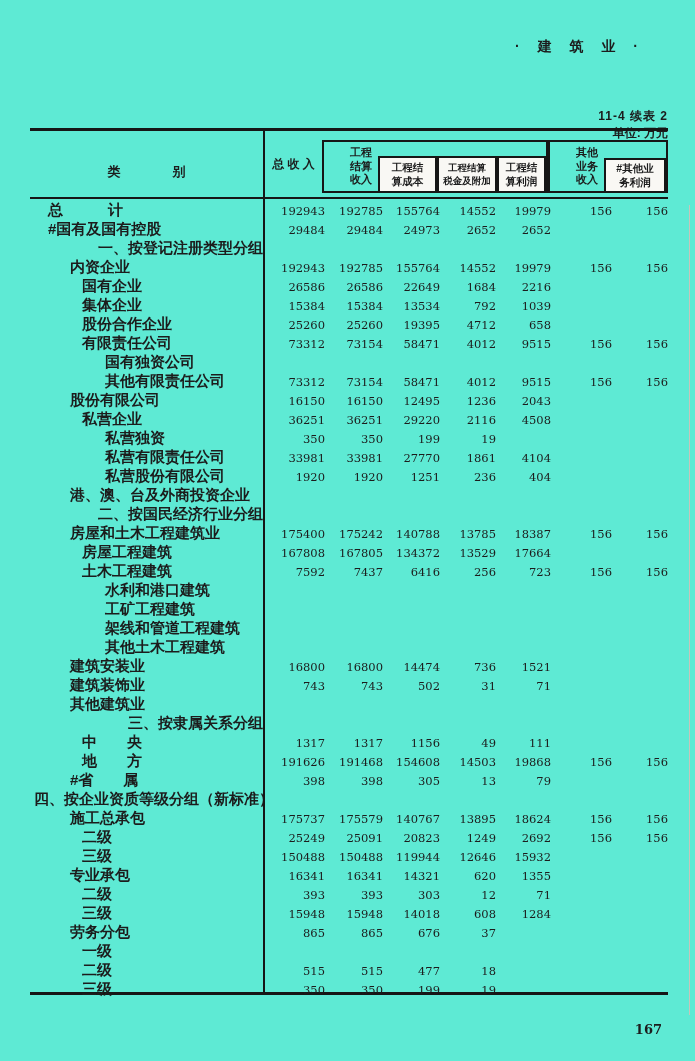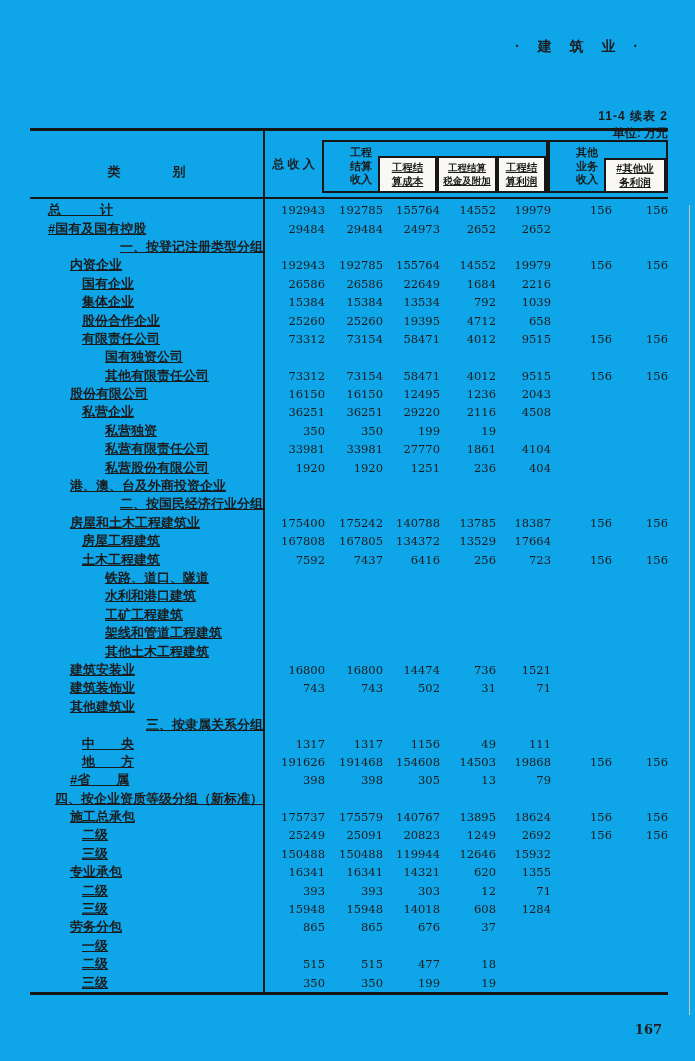--- a/index.html
+++ b/index.html
@@ -1,17 +1,17 @@
 <!DOCTYPE html>
 <html><head>
 <meta charset="utf-8">
 <style>
   html,body{margin:0;padding:0;}
   body{background:#e8e6e1;font-family:"Liberation Sans","DejaVu Sans",sans-serif;}
-  .page{position:relative;width:695px;height:1061px;background:#0ea5e9;color:#1c1c1c;overflow:hidden;}
+  .page{position:relative;width:695px;height:1061px;background:#5eead4;color:#1c1c1c;overflow:hidden;}
   .scan-edge{position:absolute;right:5px;top:205px;height:810px;width:1px;background:#c9c4ba;}
 
   .corner-title{position:absolute;top:38px;right:50px;font-size:14px;font-weight:700;letter-spacing:7px;color:#1c1c1c;}
   .meta-row{position:absolute;left:45px;right:27px;top:108px;display:flex;justify-content:space-between;align-items:flex-end;flex-direction:column;}
   .table-id{font-size:12px;font-weight:700;letter-spacing:1px;}
   .unit-label{font-size:12px;font-weight:700;}
 
   .stat-table{position:absolute;left:30px;top:128px;width:638px;height:867px;
     border-top:3px solid #161616;border-bottom:3px solid #161616;box-sizing:border-box;}
   .vline{position:absolute;left:233px;top:0;bottom:0;width:2px;background:#161616;}
@@ -21,29 +21,29 @@
     font-size:13px;font-weight:700;}
   .htotal{position:absolute;left:235px;top:0;width:57px;height:66px;display:flex;align-items:center;justify-content:center;
     font-size:12px;font-weight:700;white-space:nowrap;}
   .gbox{position:absolute;top:9px;bottom:4px;border:2px solid #161616;box-sizing:border-box;}
   .g1{left:292px;width:226px;}
   .g2{left:518px;width:120px;}
   .glabel{position:absolute;left:0;top:0;bottom:0;width:74px;display:flex;align-items:center;justify-content:center;
     font-size:11px;font-weight:700;white-space:pre-line;text-align:center;line-height:1.25;}
   .sbox{position:absolute;top:14px;bottom:-2px;border:2px solid #161616;box-sizing:border-box;
     display:flex;align-items:center;justify-content:center;font-size:10.5px;font-weight:700;
-    white-space:pre-line;text-align:center;line-height:1.3;background:#f9f8f4;text-decoration:underline;}
+    white-space:pre-line;text-align:center;line-height:1.3;background:#f9f8f4;}
   .s-cost{left:54px;width:59px;}
   .s-tax{left:113px;width:60px;font-size:9.5px;}
   .s-profit{left:173px;width:49px;}
   .s-oprofit{left:54px;width:62px;top:16px;}
 
   .tbody{position:absolute;left:0;top:70px;right:0;bottom:0;display:flex;flex-direction:column;}
   .trow{flex:1 1 auto;display:flex;align-items:center;}
-  .tlabel{width:233px;box-sizing:border-box;font-size:13px;font-weight:700;white-space:nowrap;overflow:hidden;text-decoration:underline;}
+  .tlabel{width:233px;box-sizing:border-box;font-size:15px;font-weight:700;white-space:nowrap;overflow:hidden;}
   .ind0{padding-left:4px;text-align:right;}
   .ind1{padding-left:18px;}
   .ind2{padding-left:40px;}
   .ind3{padding-left:52px;}
   .ind4{padding-left:75px;}
   .tval{text-align:right;font-size:11.5px;font-family:"DejaVu Serif","Liberation Serif",serif;
     white-space:nowrap;box-sizing:border-box;}
   .tval:nth-child(2){width:62px;}
   .tval:nth-child(3){width:58px;}
   .tval:nth-child(4){width:57px;}
@@ -288,30 +288,20 @@
     <div class="tlabel ind3">土木工程建筑</div>
     <div class="tval">7592</div>
     <div class="tval">7437</div>
     <div class="tval">6416</div>
     <div class="tval">256</div>
     <div class="tval">723</div>
     <div class="tval">156</div>
     <div class="tval">156</div>
   </div>
         <div class="trow">
-    <div class="tlabel ind4">铁路、道口、隧道</div>
-    <div class="tval"></div>
-    <div class="tval"></div>
-    <div class="tval"></div>
-    <div class="tval"></div>
-    <div class="tval"></div>
-    <div class="tval"></div>
-    <div class="tval"></div>
-  </div>
-        <div class="trow">
     <div class="tlabel ind4">水利和港口建筑</div>
     <div class="tval"></div>
     <div class="tval"></div>
     <div class="tval"></div>
     <div class="tval"></div>
     <div class="tval"></div>
     <div class="tval"></div>
     <div class="tval"></div>
   </div>
         <div class="trow">

